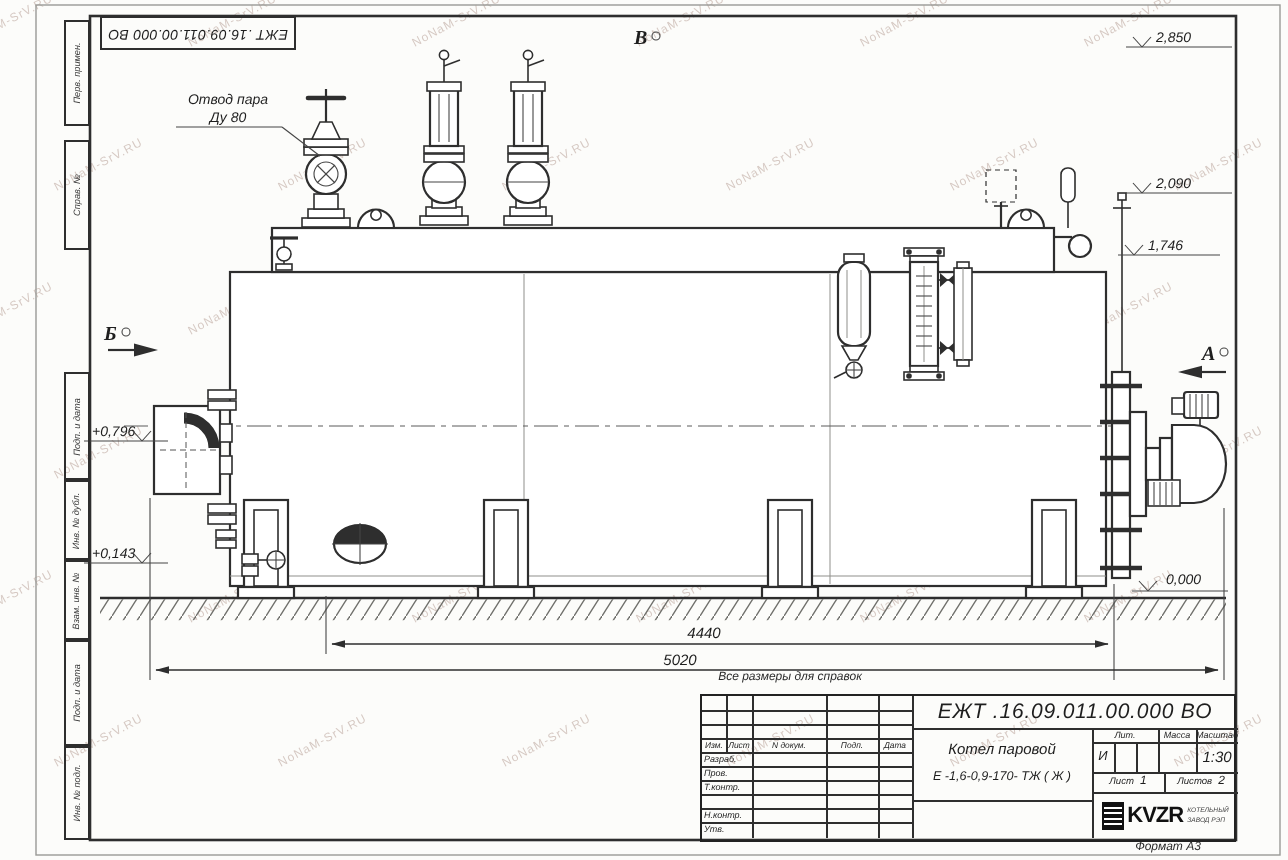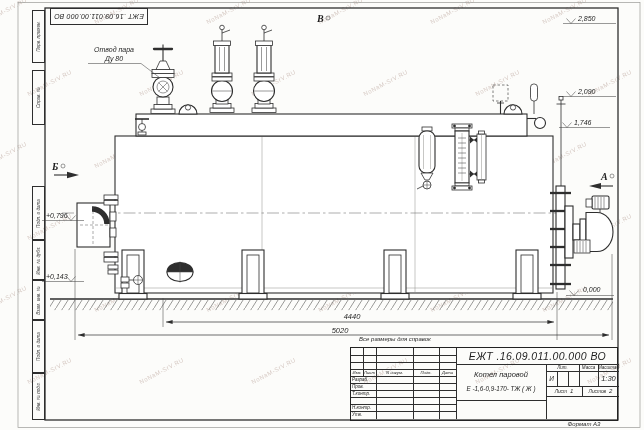--- a/index.html
+++ b/index.html
@@ -479,20 +479,28 @@
 
     <div class="tbc" style="left:195px;top:38px;width:36px;height:10px;font-size:4.8px;gap:3px">
       <span>Лист</span>
       <span style="font-size:6px">1</span>
     </div>
     <div class="tbc" style="left:231px;top:38px;width:37px;height:10px;font-size:4.8px;gap:3px">
       <span>Листов</span>
       <span style="font-size:6px">2</span>
     </div>
 
+    <div class="tbc" style="left:195px;top:48px;width:73px;height:23px;gap:2px">
+      <div class="logo-mark"></div>
+      <span class="logo-word">KVZR</span>
+      <span class="logo-sub">
+        <span>КОТЕЛЬНЫЙ</span>
+        <span>ЗАВОД РЭП</span>
+      </span>
+    </div>
 
     <div class="tbc" style="left:0;top:21px;width:12px;height:7px;font-size:4.2px">Изм.</div>
     <div class="tbc" style="left:12px;top:21px;width:13px;height:7px;font-size:4.2px">Лист</div>
     <div class="tbc" style="left:25px;top:21px;width:37px;height:7px;font-size:4.2px">N докум.</div>
     <div class="tbc" style="left:62px;top:21px;width:26px;height:7px;font-size:4.2px">Подп.</div>
     <div class="tbc" style="left:88px;top:21px;width:17px;height:7px;font-size:4.2px">Дата</div>
 
     <div class="tbc" style="left:1px;top:28px;width:24px;height:7px;font-size:4.5px;justify-content:flex-start">Разраб.</div>
     <div class="tbc" style="left:1px;top:35px;width:24px;height:7px;font-size:4.5px;justify-content:flex-start">Пров.</div>
     <div class="tbc" style="left:1px;top:42px;width:24px;height:7px;font-size:4.5px;justify-content:flex-start">Т.контр.</div>

